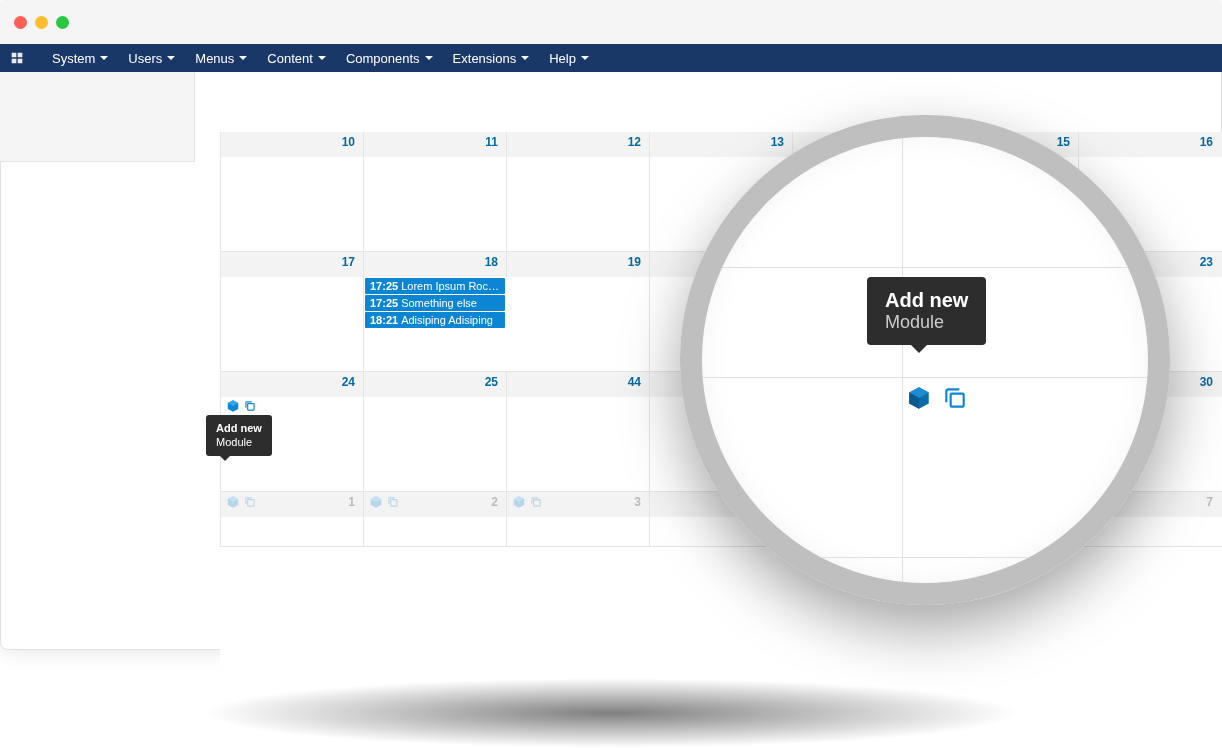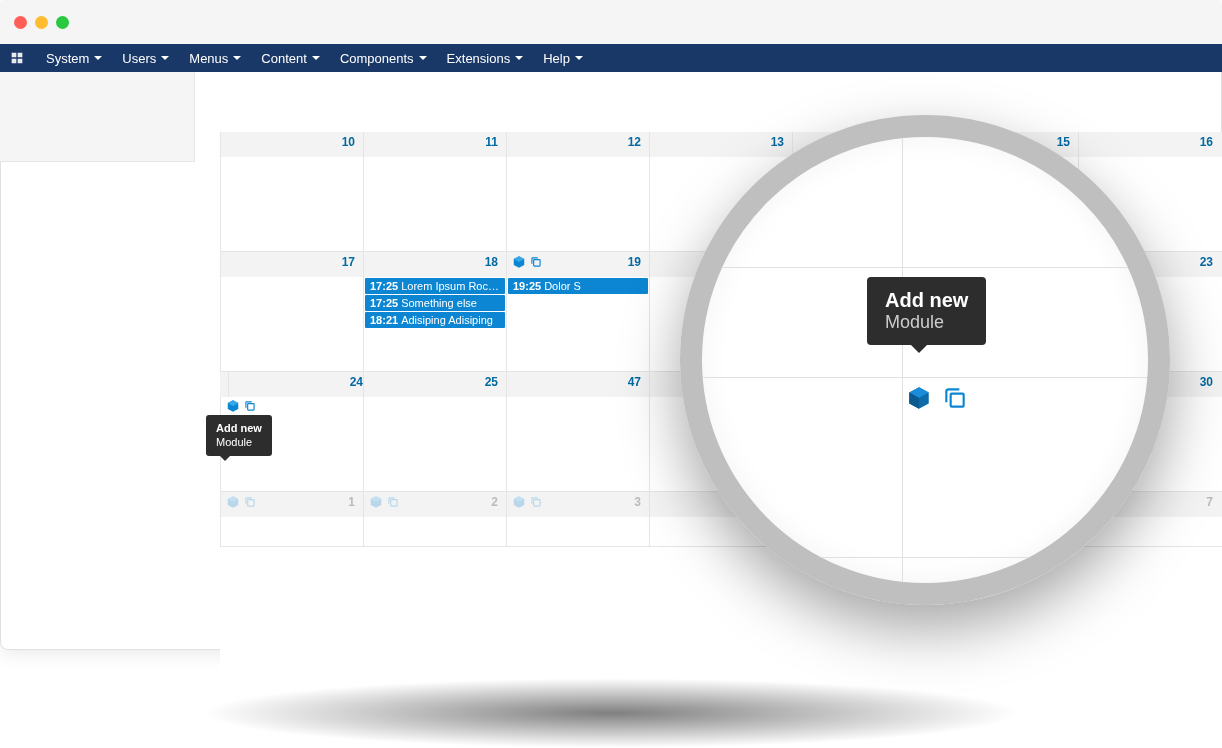--- a/index.html
+++ b/index.html
@@ -3,21 +3,21 @@
 <meta charset="utf-8">
 <style>
 *{box-sizing:border-box;margin:0;padding:0;font-family:-apple-system,BlinkMacSystemFont,"Segoe UI",Helvetica,Arial,sans-serif}
 body{background:#fff;width:1222px;height:748px;position:relative;overflow:hidden}
 .window{position:absolute;top:0;left:0;right:0;border-radius:8px 8px 0 0;background:#f5f5f5;height:44px;display:flex;align-items:center;padding-left:14px;gap:8px}
 .dot{width:13px;height:13px;border-radius:50%}
 .red{background:#ff5f57}
 .yellow{background:#febc2e}
 .green{background:#28c840}
 .navbar{position:absolute;top:44px;left:0;right:0;height:28px;background:#1a3867;display:flex;align-items:center;padding:0 8px;color:#fff;font-size:13px}
-.nav-left{display:flex;align-items:center;gap:2px}
+.nav-left{display:flex;align-items:center;gap:8px}
 .nav-right{margin-left:auto;display:flex;align-items:center;gap:16px}
 .joomla-logo{width:18px;height:18px;margin-right:8px;display:flex;align-items:center;justify-content:center}
 .joomla-logo svg{width:16px;height:16px}
 .nav-item{padding:6px 10px;cursor:pointer;display:flex;align-items:center;gap:5px}
 .caret{width:0;height:0;border-left:4px solid transparent;border-right:4px solid transparent;border-top:4px solid #fff;display:inline-block}
 .ext-icon{width:10px;height:10px}
 .user-icon{width:14px;height:14px}
 .content{position:absolute;top:72px;left:0;right:0;bottom:0}
 .sidebar{position:absolute;top:0;left:0;width:195px;height:90px;background:#f5f5f5;border-right:1px solid #e5e5e5;border-bottom:1px solid #e5e5e5}
 .calendar{position:absolute;top:60px;left:220px;right:0;bottom:80px;background:#fff}
@@ -152,49 +152,34 @@
       </div>
       <div class="cal-row" style="height: 95px;">
         <div class="cal-cell" style="left: 0px; width: 143px;"></div>
         <div class="cal-cell" style="left: 143px; width: 143px;">
           <div class="events" style="top: 0px;">
             <div class="event"><span class="event-time">17:25</span><span>Lorem Ipsum Rocks!</span></div>
             <div class="event"><span class="event-time">17:25</span><span>Something else</span></div>
             <div class="event"><span class="event-time">18:21</span><span>Adisiping Adisiping</span></div>
           </div>
         </div>
-        <div class="cal-cell" style="left: 286px; width: 143px;">
-          <div class="events" style="top: 0px;">
-            <div class="event"><span class="event-time">19:25</span><span>Dolor S</span></div>
-          </div>
-          <div class="cell-icons" style="top: -22px;">
-            <svg class="cube-icon" viewBox="0 0 24 24" fill="#0c86d2">
-              <path d="M12 2l9 5v10l-9 5-9-5V7z"></path>
-              <path d="M12 2l9 5-9 5-9-5z" fill="#3aa8e8"></path>
-            </svg>
-            <svg class="copy-icon" viewBox="0 0 24 24" fill="none" stroke="#0c86d2" stroke-width="2">
-              <rect x="8" y="8" width="11" height="11" rx="1"></rect>
-              <path d="M5 15V6a1 1 0 011-1h9"></path>
-            </svg>
-          </div>
-        </div>
         <div class="cal-cell" style="left: 429px; width: 143px;"></div>
         <div class="cal-cell" style="left: 572px; width: 143px;"></div>
         <div class="cal-cell" style="left: 715px; width: 143px;"></div>
         <div class="cal-cell" style="left: 858px; width: 143px;"></div>
       </div>
       <div class="cal-header">
-        <div class="cal-cell" style="left: 8px; width: 143px;">
+        <div class="cal-cell" style="left: 0px; width: 143px;">
           <div class="cal-date">24</div>
         </div>
         <div class="cal-cell" style="left: 143px; width: 143px;">
           <div class="cal-date">25</div>
         </div>
         <div class="cal-cell" style="left: 286px; width: 143px;">
-          <div class="cal-date">47</div>
+          <div class="cal-date">44</div>
         </div>
         <div class="cal-cell" style="left: 429px; width: 143px;"></div>
         <div class="cal-cell" style="left: 572px; width: 143px;"></div>
         <div class="cal-cell" style="left: 715px; width: 143px;"></div>
         <div class="cal-cell" style="left: 858px; width: 143px;">
           <div class="cal-date">30</div>
         </div>
       </div>
       <div class="cal-row" style="height: 95px;">
         <div class="cal-cell" style="left: 0px; width: 143px;">

